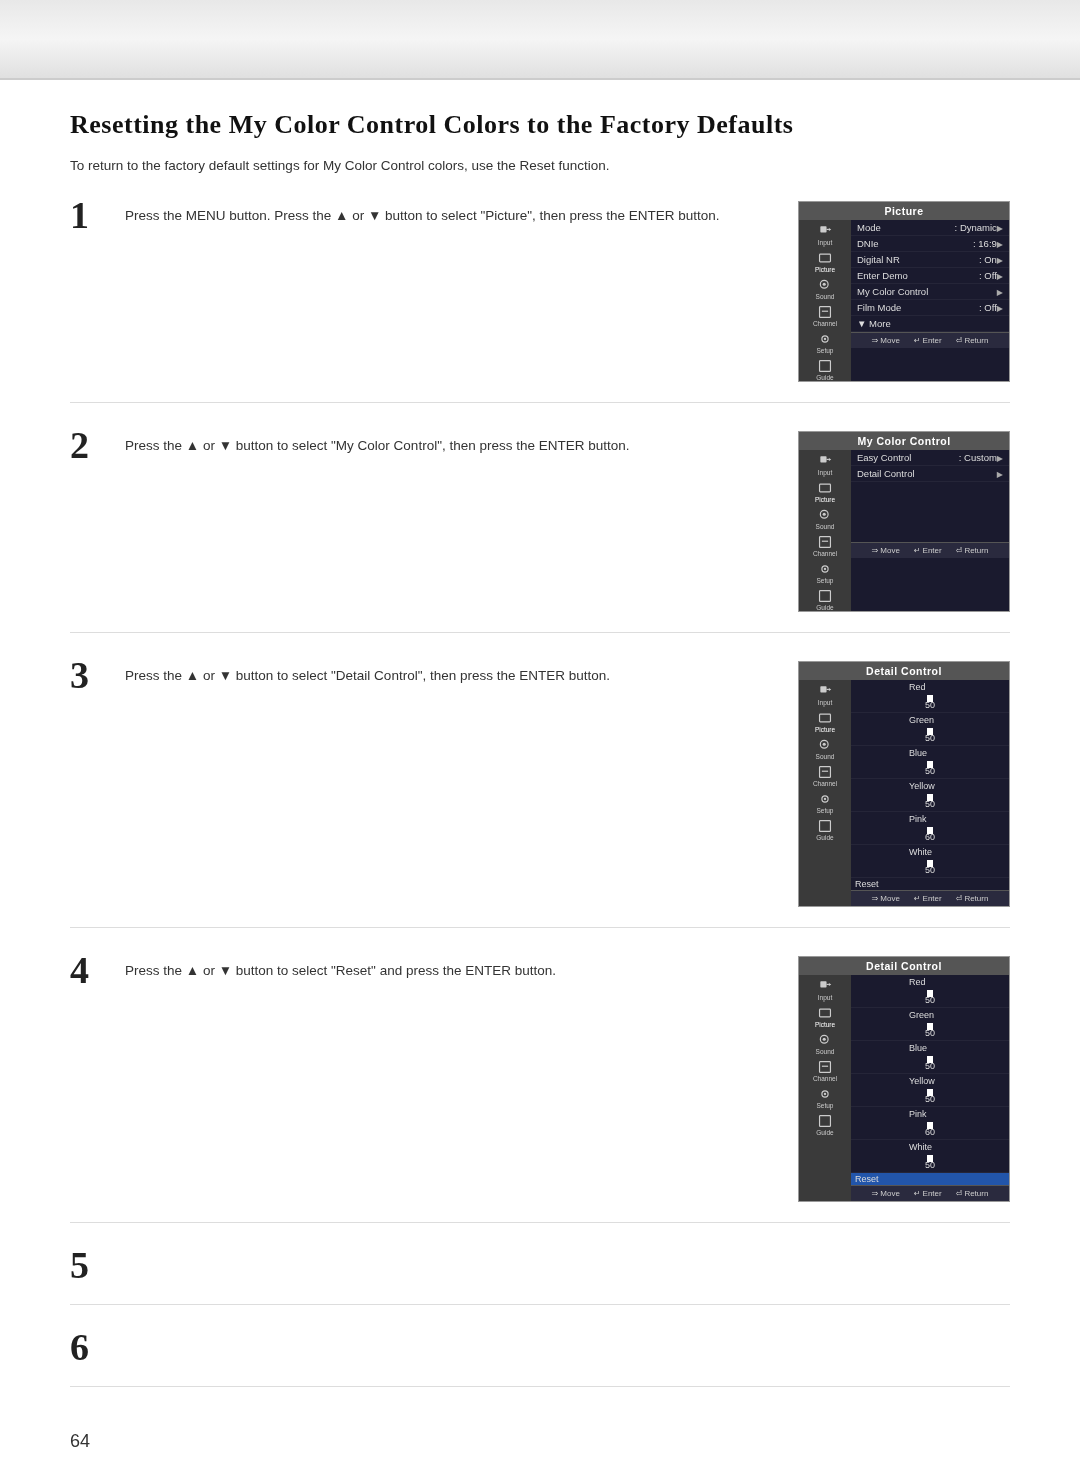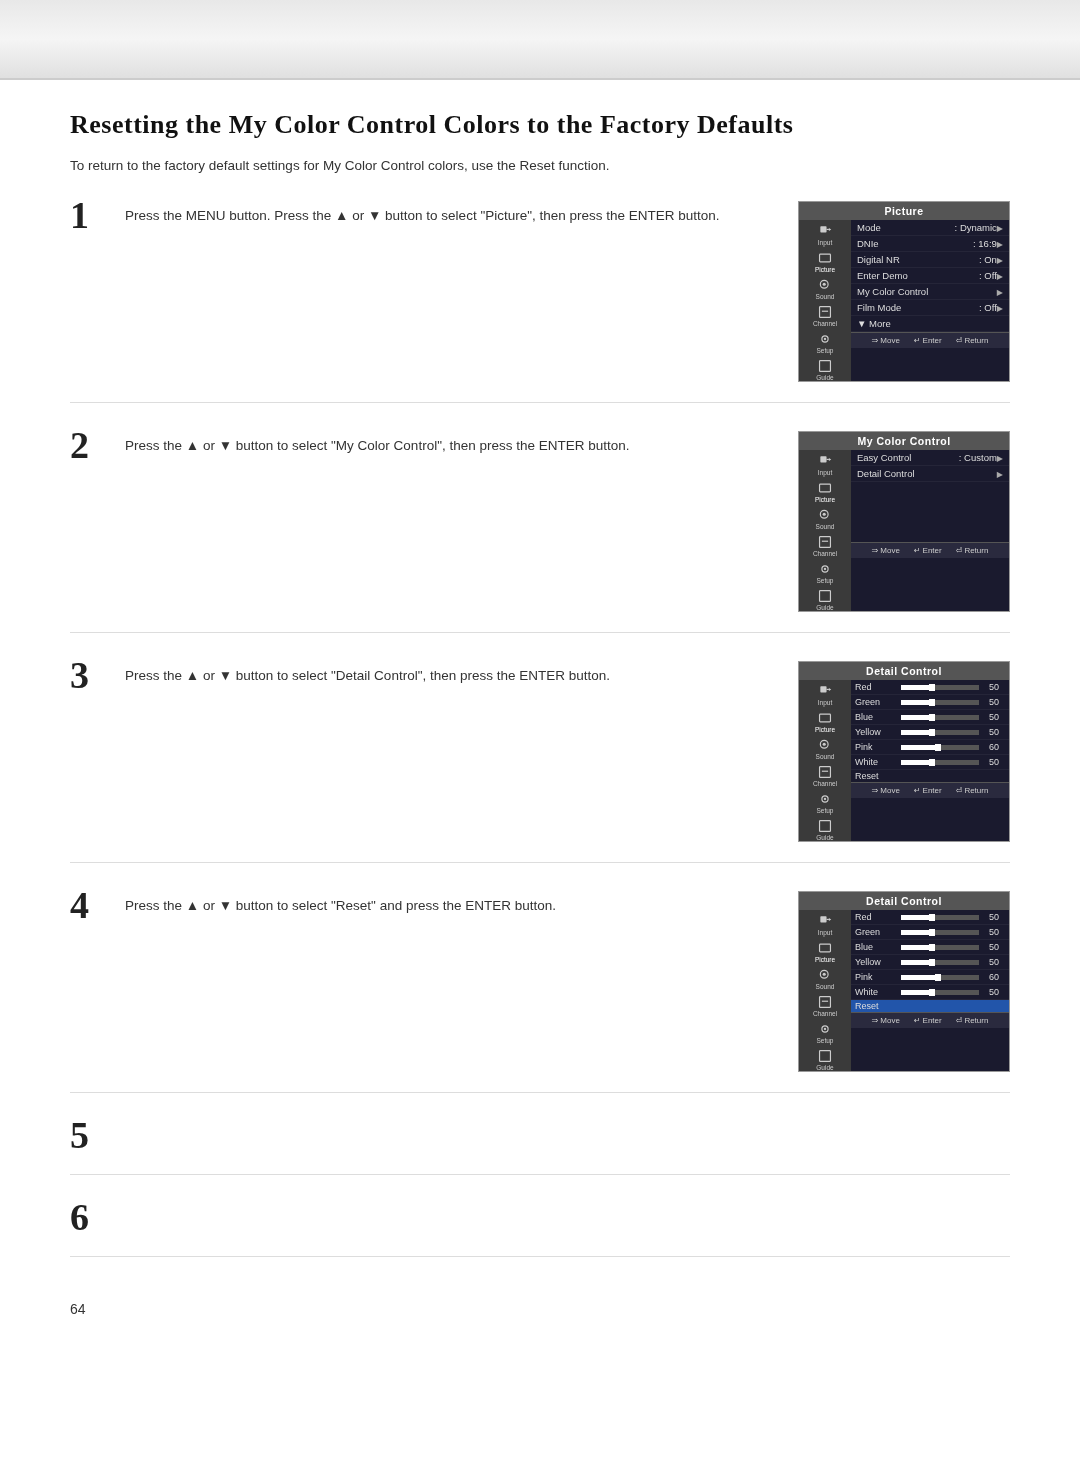--- a/index.html
+++ b/index.html
@@ -163,20 +163,21 @@
     }
 
     
     .detail-row {
       display: flex;
       align-items: center;
       padding: 2px 4px;
       font-size: 9px;
       border-bottom: 1px solid rgba(255,255,255,0.05);
       gap: 4px;
+      flex-direction: column;
     }
 
     .detail-label {
       width: 42px;
       color: #ddd;
     }
 
     .detail-bar-bg {
       flex: 1;
       height: 5px;
@@ -222,21 +223,21 @@
     }
 
     
     .separator-line {
       border: none;
       border-top: 1px solid #999;
       margin: 10px 0 18px 0;
     }
 
     .page-number {
-      font-size: 14px;
+      font-size: 18px;
       color: #333;
       margin-top: 44px;
       padding-left: 0;
     }
   </style>
 </head>
 <body>
 
 <div class="header-stripe"></div>
 

